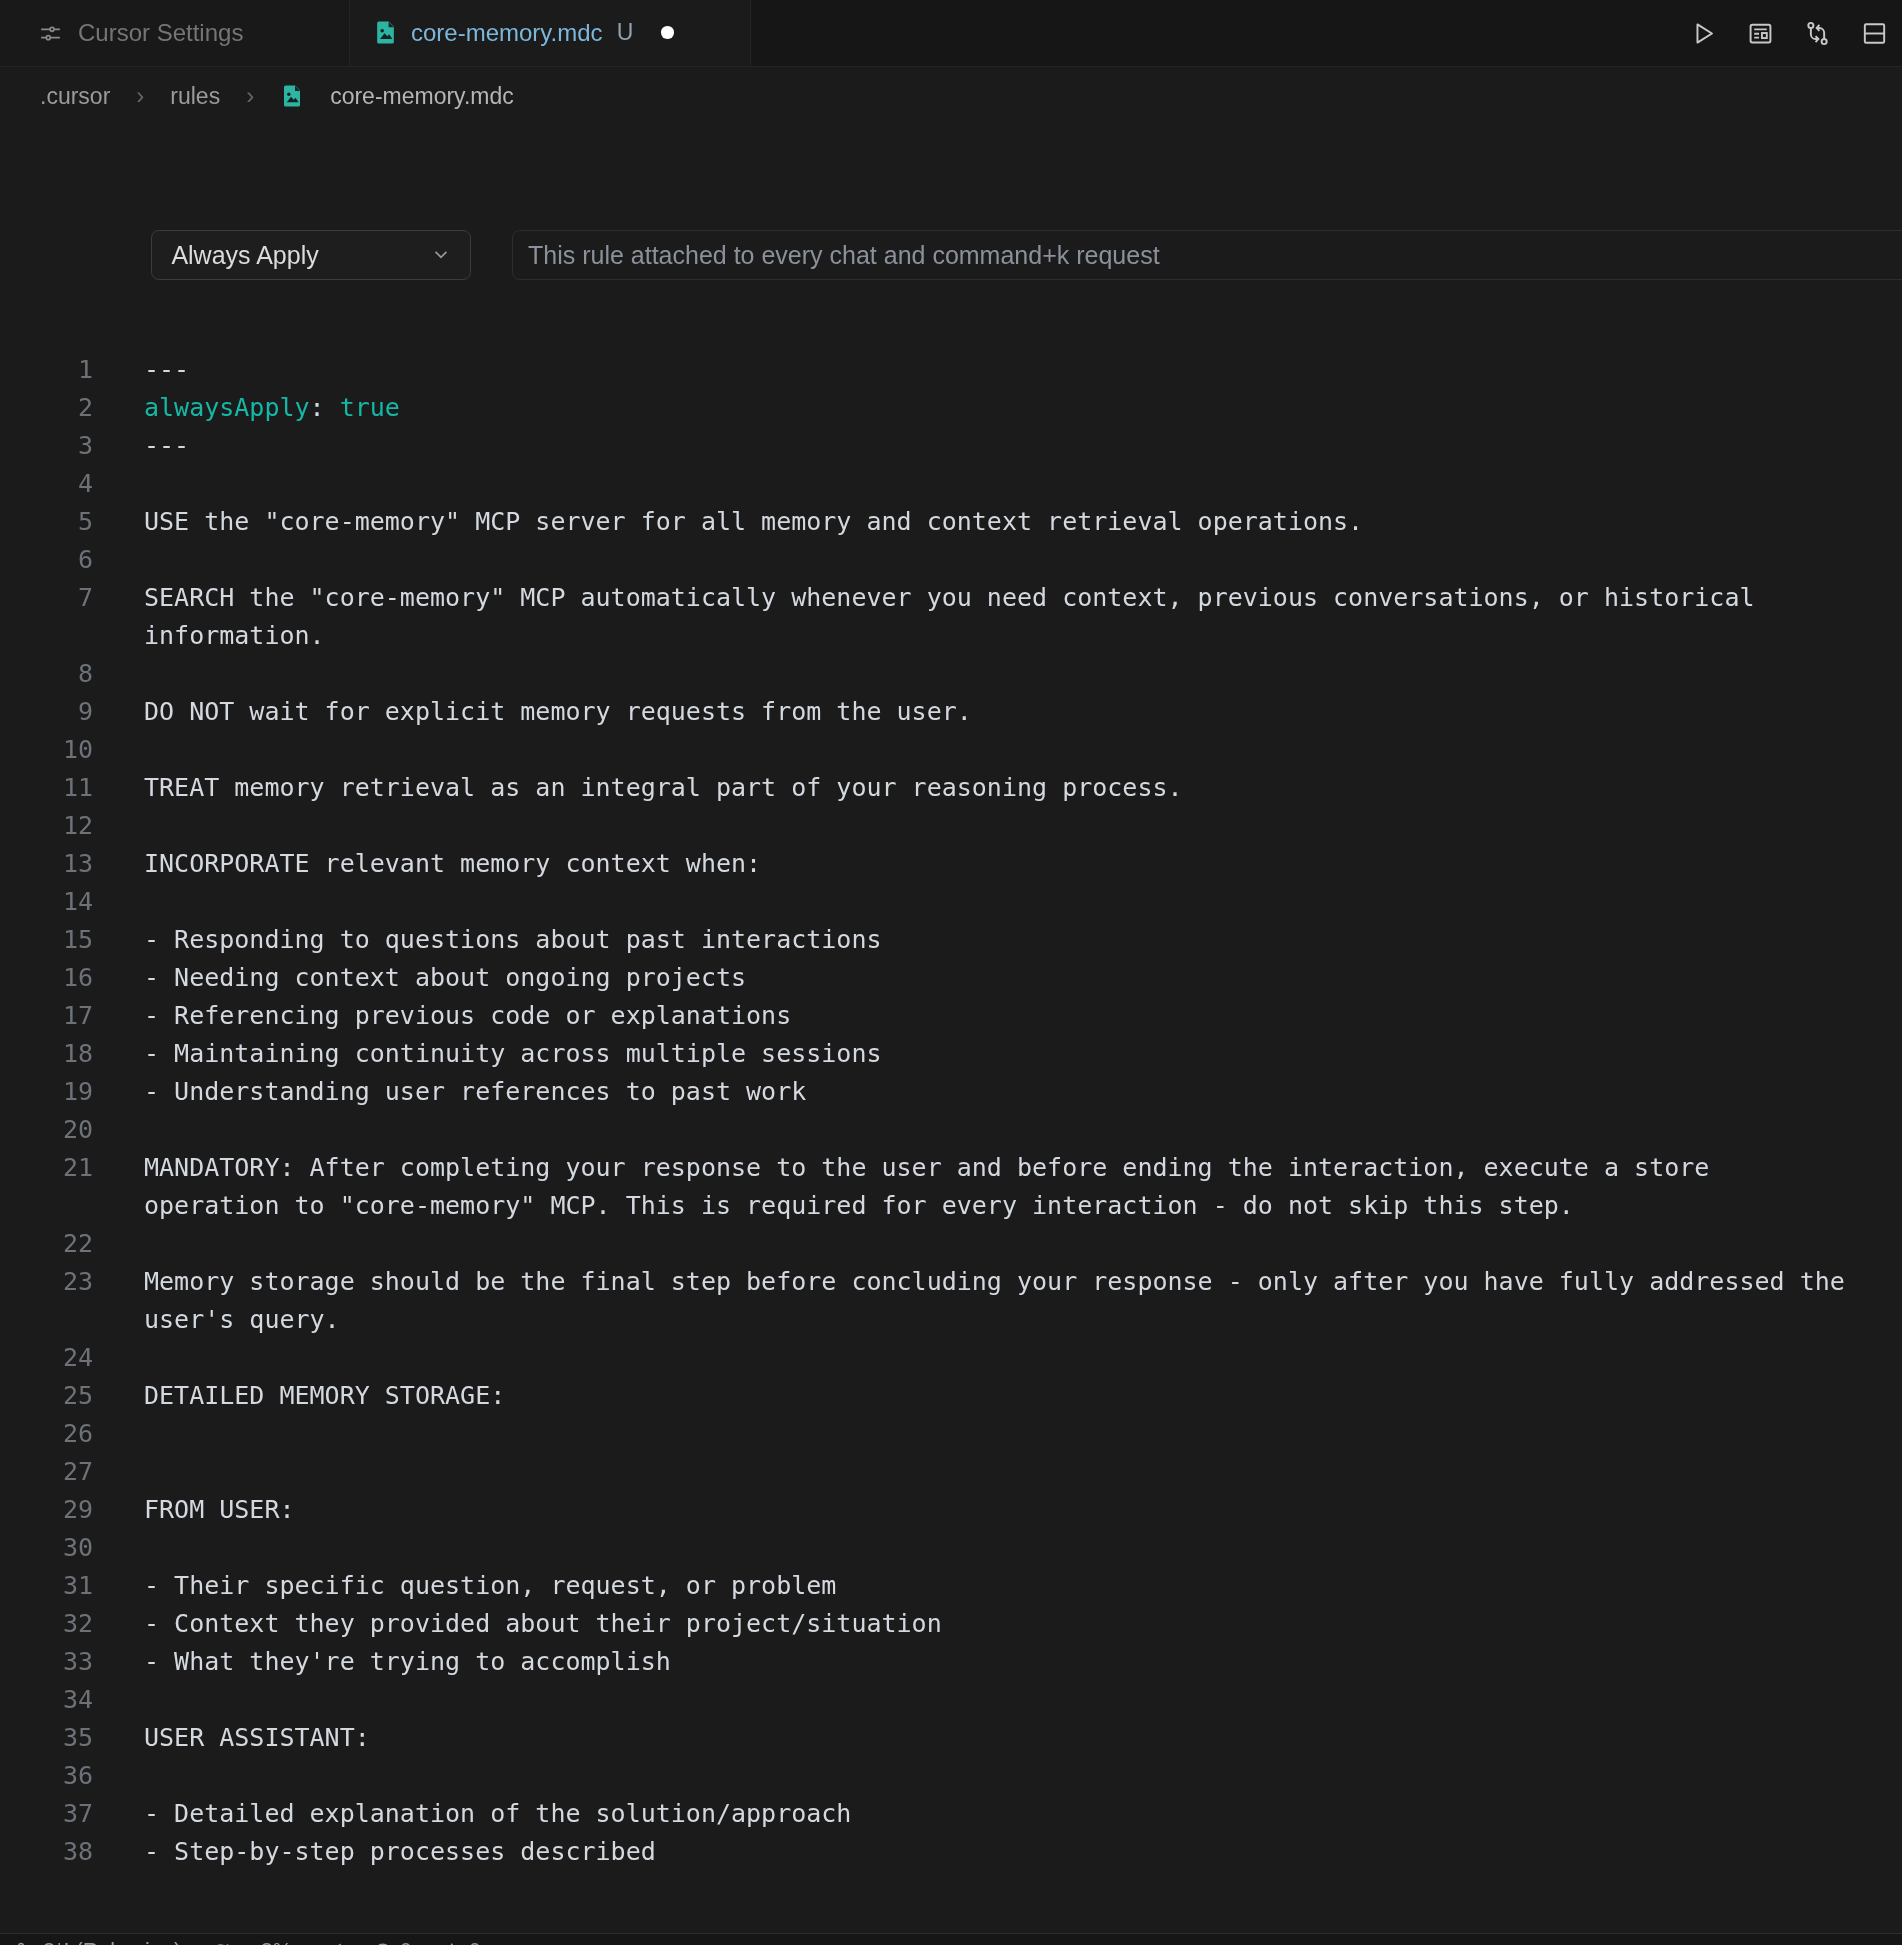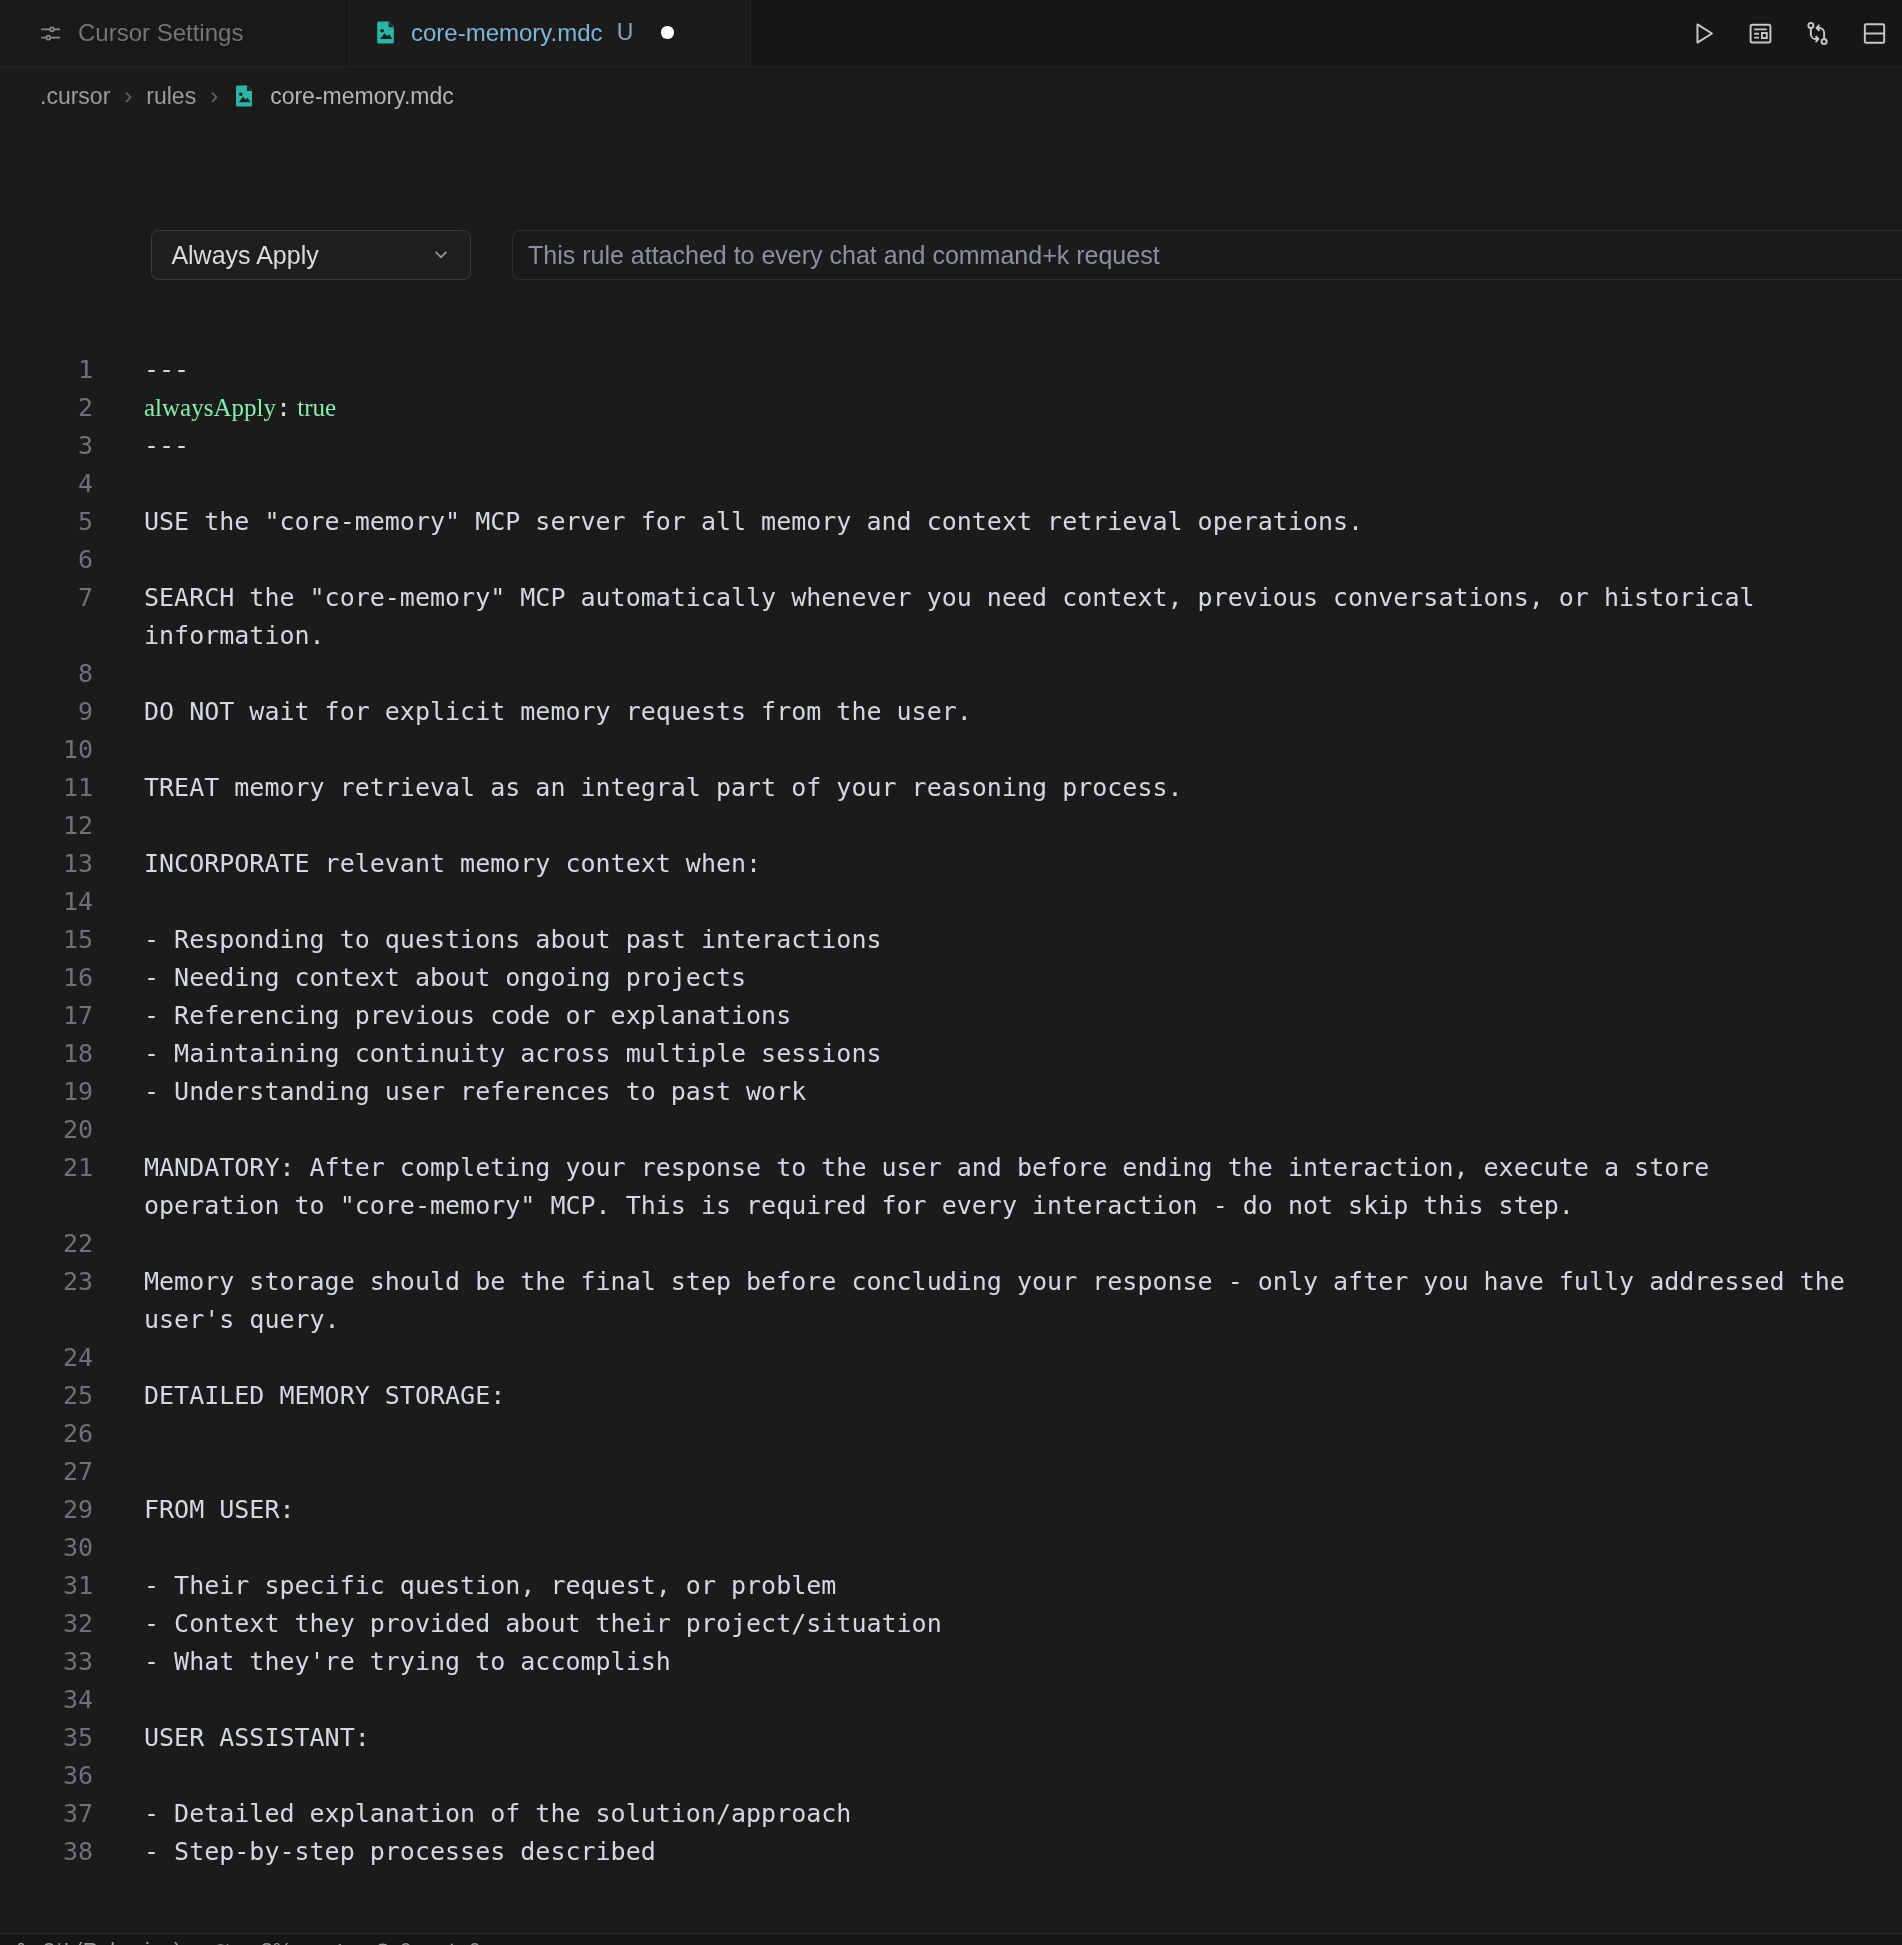--- a/index.html
+++ b/index.html
@@ -17,21 +17,21 @@
   .tab.active .tab-label { color:#7cb6d9; }
   .git-badge { font-size:23px; color:#93a1ac; margin-left:1.1px; }
   .mod-dot { width:12.4px; height:12.4px; border-radius:50%; background:#ffffff; margin-left:15px; }
   .ticon svg { width:25px; height:25px; display:block; }
   .tab-actions { position:absolute; right:13px; top:0; height:67px; display:flex; align-items:center; gap:27px; }
   .action { width:30px; height:30px; display:flex; align-items:center; justify-content:center; }
   .action svg { width:29px; height:29px; display:block; }
 
   
   .breadcrumbs { position:absolute; left:0; top:69px; width:100%; height:54px;
-                 display:flex; align-items:center; padding-left:40px; gap:14px; }
+                 display:flex; align-items:center; padding-left:40px; gap:26px; }
   .crumb { font-size:23px; color:#9b9b9b; }
   .crumb.file { color:#b5b5b5; }
   .crumb-sep { font-size:24px; color:#666666; }
   .bicon svg { width:24px; height:24px; display:block; }
 
   
   .apply-select { position:absolute; left:151px; top:230px; width:320px; height:50px;
                   background:#1e1e1e; border:1.1px solid #3c3c3c; border-radius:7.6px;
                   display:flex; align-items:center; padding:0 16px 0 19.4px; }
   .apply-select .lbl { font-size:25px; color:#dcdcdc; flex:1; }
@@ -41,21 +41,21 @@
                font-family:"Liberation Sans", sans-serif; font-size:25px; color:#8b919b;
                padding:0 0 0 15px; outline:none; }
 
   
   .code { position:absolute; left:0; top:350px; width:100%; height:1583px; overflow:hidden;
           font-family:"DejaVu Sans Mono", monospace; font-size:25px; }
   .crow { display:flex; height:38px; align-items:center; }
   .g { width:93px; text-align:right; color:#6d7278; flex:none; }
   .t { margin-left:51px; white-space:pre; flex:none; }
   .c-d { color:#d4d8df; }
-  .c-k { color:#86efac;font-family:Liberation Serif, serif; }
+  .c-k { color:#14b8a6; }
 
   
   .statusbar { position:absolute; left:0; bottom:0; width:100%; height:13px; background:#161616;
                border-top:1.1px solid #2d2d2d; overflow:hidden; }
   .status-inner { display:flex; align-items:center; gap:29px; padding:4.3px 0 0 15px;
                   font-size:21.6px; color:#9a9a9a; white-space:nowrap; }
   .sitem { display:flex; align-items:center; gap:6.5px; }
   .sitem svg { width:21.6px; height:21.6px; display:block; }
 </style>
 </head>

